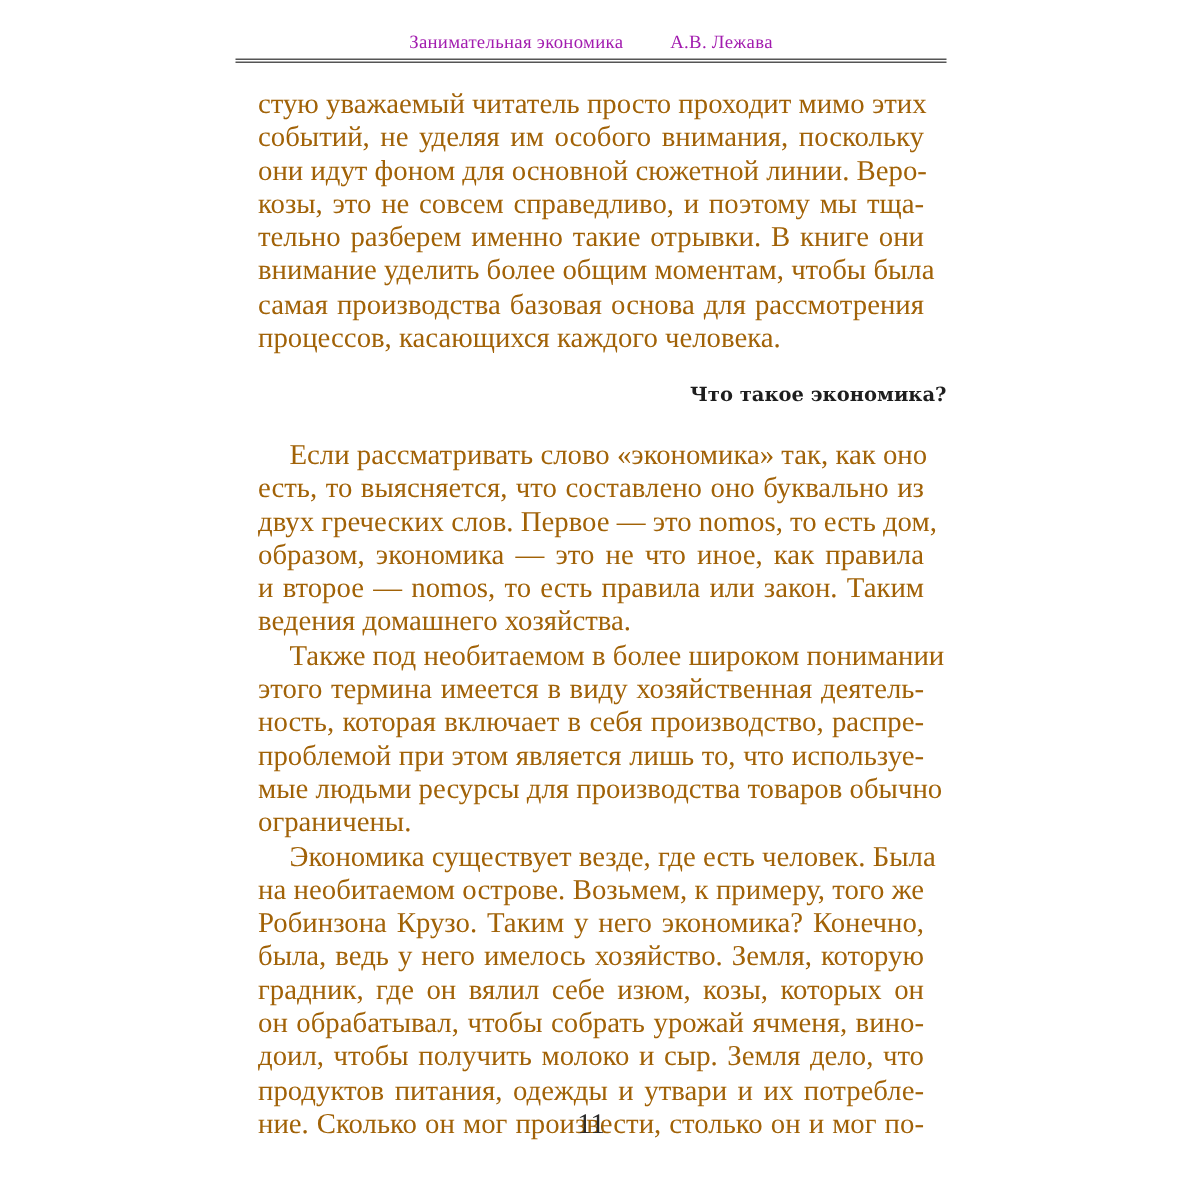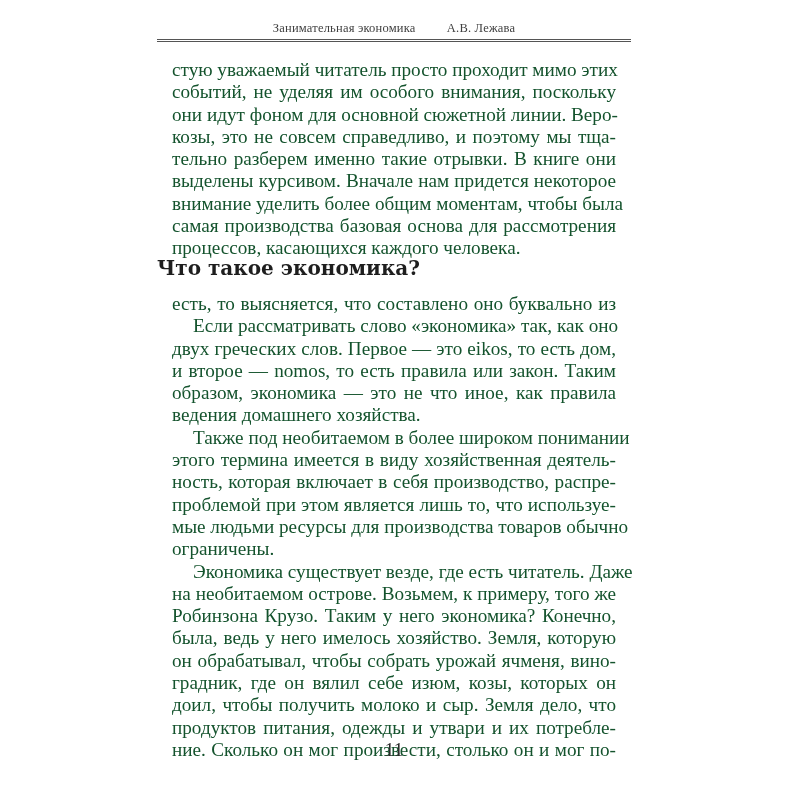--- a/index.html
+++ b/index.html
@@ -2,40 +2,40 @@
 <html><head>
 <meta charset="utf-8">
 <style>
   html, body { margin: 0; padding: 0; }
   body {
     width: 800px; height: 800px; background: #ffffff; position: relative; overflow: hidden;
     font-family: "DejaVu Serif", "Liberation Serif", serif; color: #2a2a2a;
   }
   .running-head {
     position: absolute; left: 157px; width: 474px; top: 21px;
-    text-align: center; font-size: 12.5px; color: #404040; letter-spacing: 0.2px;
+    text-align: center; font-size: 12.5px; color: #a21caf; letter-spacing: 0.2px;
     font-family: "Liberation Serif", serif;
   }
   .running-head .title { margin-right: 28px; }
   .rule {
     position: absolute; left: 157px; width: 474px; top: 39px; height: 1px;
     border-top: 1.5px solid #555; border-bottom: 1.5px solid #555;
   }
   .text-block {
     position: absolute; left: 172px; width: 444px;
     font-family: "Liberation Serif", serif; font-size: 19.2px; line-height: 22.3px;
-    text-align: justify; color: #14532d;
+    text-align: justify; color: #a16207;
   }
   .text-block .line { display: block; text-align: justify; text-align-last: justify; white-space: nowrap; height: 22.3px; }
   .text-block .line.last { text-align-last: left; }
   .text-block .line.indent { padding-left: 21px; }
   #para-block-1 { top: 59px; }
   .heading {
-    position: absolute; left: 157px; width: 474px; top: 256px; text-align: left;
-    font-family: "DejaVu Serif", serif; font-weight: bold; font-size: 20px; color: #1e1e1e;
+    position: absolute; left: 157px; width: 474px; top: 256px; text-align: right;
+    font-family: "DejaVu Serif", serif; font-weight: bold; font-size: 13px; color: #1e1e1e;
   }
   #para-block-2 { top: 293px; }
   .page-number {
     position: absolute; left: 157px; width: 474px; top: 739px; text-align: center;
     font-family: "Liberation Serif", serif; font-size: 19px; color: #2a2a2a;
   }
 </style>
 </head>
 <body>
 
@@ -44,45 +44,44 @@
   <span class="author">А.В. Лежава</span>
 </div>
 <div class="rule"></div>
 
 <div class="text-block" id="para-block-1">
   <span class="line">стую уважаемый читатель просто проходит мимо этих</span>
   <span class="line">событий, не уделяя им особого внимания, поскольку</span>
   <span class="line">они идут фоном для основной сюжетной линии. Веро-</span>
   <span class="line">козы, это не совсем справедливо, и поэтому мы тща-</span>
   <span class="line">тельно разберем именно такие отрывки. В книге они</span>
-  <span class="line">выделены курсивом. Вначале нам придется некоторое</span>
   <span class="line">внимание уделить более общим моментам, чтобы была</span>
   <span class="line">самая производства базовая основа для рассмотрения</span>
   <span class="line last">процессов, касающихся каждого человека.</span>
 </div>
 
 <div class="heading">Что такое экономика?</div>
 
 <div class="text-block" id="para-block-2">
+  <span class="line indent">Если рассматривать слово «экономика» так, как оно</span>
   <span class="line">есть, то выясняется, что составлено оно буквально из</span>
-  <span class="line indent">Если рассматривать слово «экономика» так, как оно</span>
-  <span class="line">двух греческих слов. Первое — это eikos, то есть дом,</span>
+  <span class="line">двух греческих слов. Первое — это nomos, то есть дом,</span>
+  <span class="line">образом, экономика — это не что иное, как правила</span>
   <span class="line">и второе — nomos, то есть правила или закон. Таким</span>
-  <span class="line">образом, экономика — это не что иное, как правила</span>
   <span class="line last">ведения домашнего хозяйства.</span>
   <span class="line indent">Также под необитаемом в более широком понимании</span>
   <span class="line">этого термина имеется в виду хозяйственная деятель-</span>
   <span class="line">ность, которая включает в себя производство, распре-</span>
   <span class="line">проблемой при этом является лишь то, что используе-</span>
   <span class="line">мые людьми ресурсы для производства товаров обычно</span>
   <span class="line last">ограничены.</span>
-  <span class="line indent">Экономика существует везде, где есть читатель. Даже</span>
+  <span class="line indent">Экономика существует везде, где есть человек. Была</span>
   <span class="line">на необитаемом острове. Возьмем, к примеру, того же</span>
   <span class="line">Робинзона Крузо. Таким у него экономика? Конечно,</span>
   <span class="line">была, ведь у него имелось хозяйство. Земля, которую</span>
+  <span class="line">градник, где он вялил себе изюм, козы, которых он</span>
   <span class="line">он обрабатывал, чтобы собрать урожай ячменя, вино-</span>
-  <span class="line">градник, где он вялил себе изюм, козы, которых он</span>
   <span class="line">доил, чтобы получить молоко и сыр. Земля дело, что</span>
   <span class="line">продуктов питания, одежды и утвари и их потребле-</span>
   <span class="line">ние. Сколько он мог произвести, столько он и мог по-</span>
 </div>
 
 <div class="page-number">11</div>
 
 </body></html>

